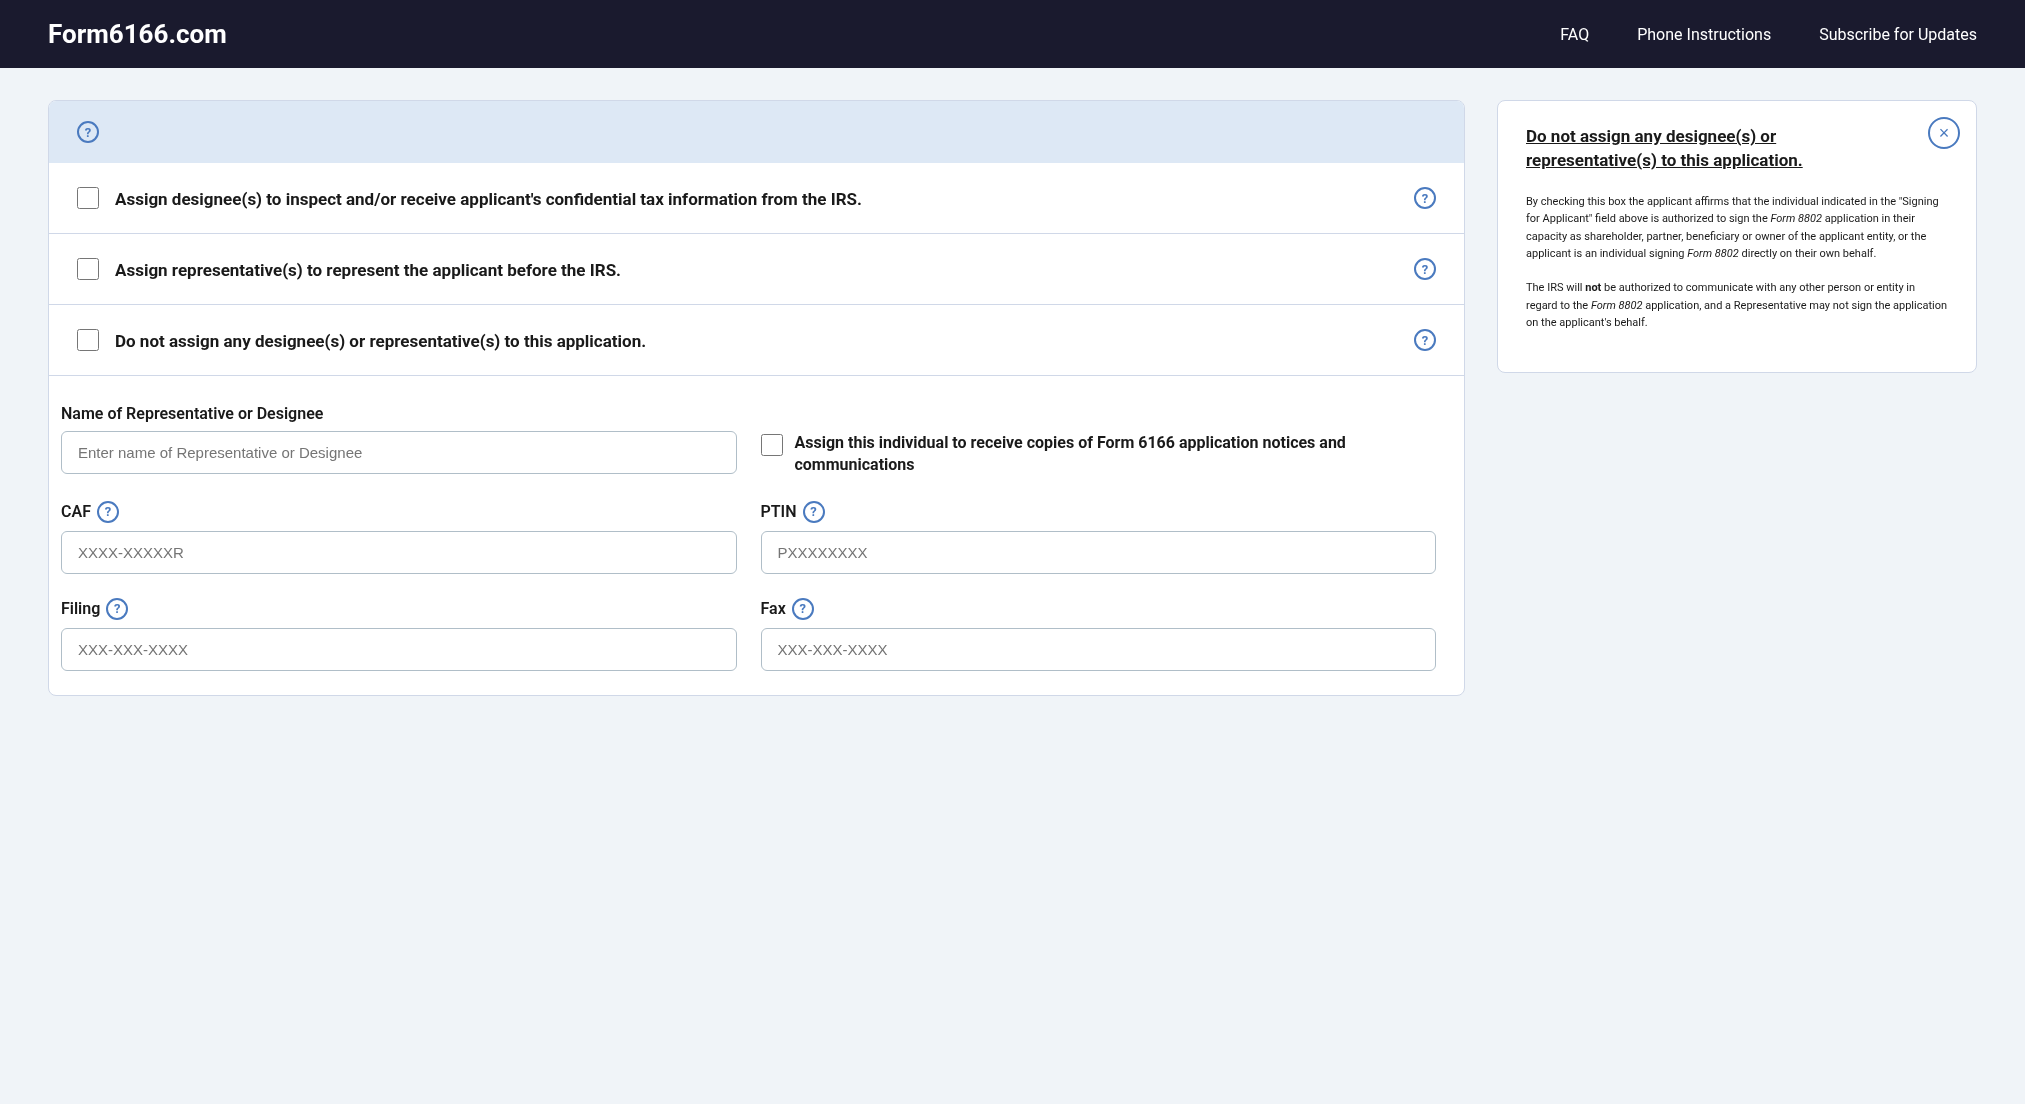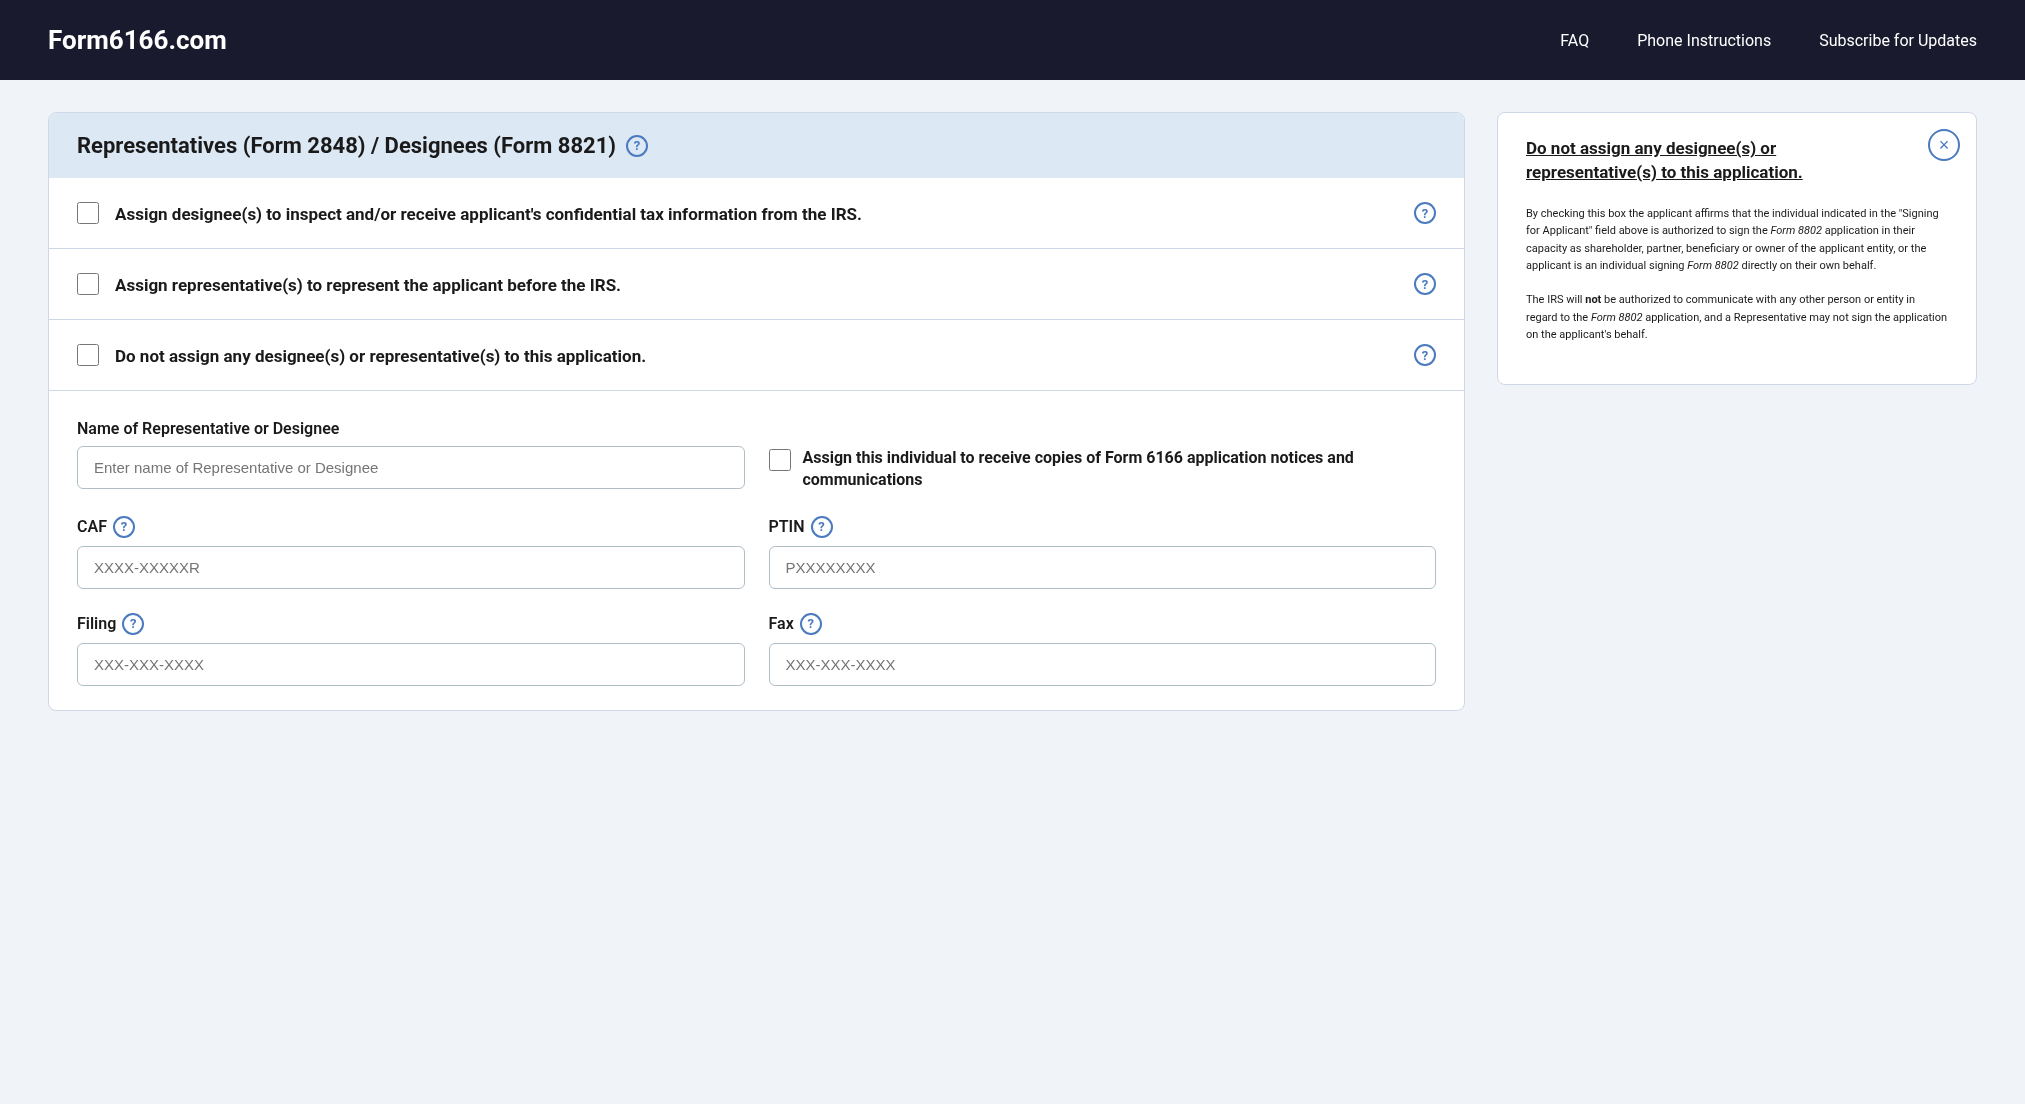--- a/index.html
+++ b/index.html
@@ -6,21 +6,21 @@
     body { font-family: -apple-system, BlinkMacSystemFont, 'Segoe UI', Roboto, sans-serif; background: #f0f4f8; min-height: 1104px; }
 
     
     .header {
       background: #1a1a2e;
       color: white;
       display: flex;
       align-items: center;
       justify-content: space-between;
       padding: 0 48px;
-      height: 80px;
+      height: 68px;
     }
     .header-logo {
       font-size: 26px;
       font-weight: 700;
       color: white;
     }
     .header-nav {
       display: flex;
       gap: 48px;
       align-items: center;
@@ -99,21 +99,21 @@
       color: #1a1a1a;
       flex: 1;
     }
     .row-help {
       margin-left: auto;
       flex-shrink: 0;
     }
 
     
     .fields-section {
-      padding: 28px 28px 0 28px;
+      padding: 28px 28px 0 12px;
     }
 
     .field-row {
       display: flex;
       gap: 24px;
       margin-bottom: 24px;
       align-items: flex-start;
     }
 
     .field-group {
@@ -223,21 +223,20 @@
     <a href="#">Phone Instructions</a>
     <a href="#">Subscribe for Updates</a>
   </nav>
 </header>
 
 <div class="page-body">
 
   <div class="main-panel">
 
     <div class="section-header">
-      <span class="section-title">Representatives (Form 2848) / Designees (Form 8821)</span>
       <span class="help-icon">?</span>
     </div>
 
     <div class="checkbox-row">
       <input type="checkbox" id="cb1" style="">
       <label class="checkbox-label" for="cb1">Assign designee(s) to inspect and/or receive applicant's confidential tax information from the IRS.</label>
       <span class="help-icon row-help">?</span>
     </div>
 
     <div class="checkbox-row">

